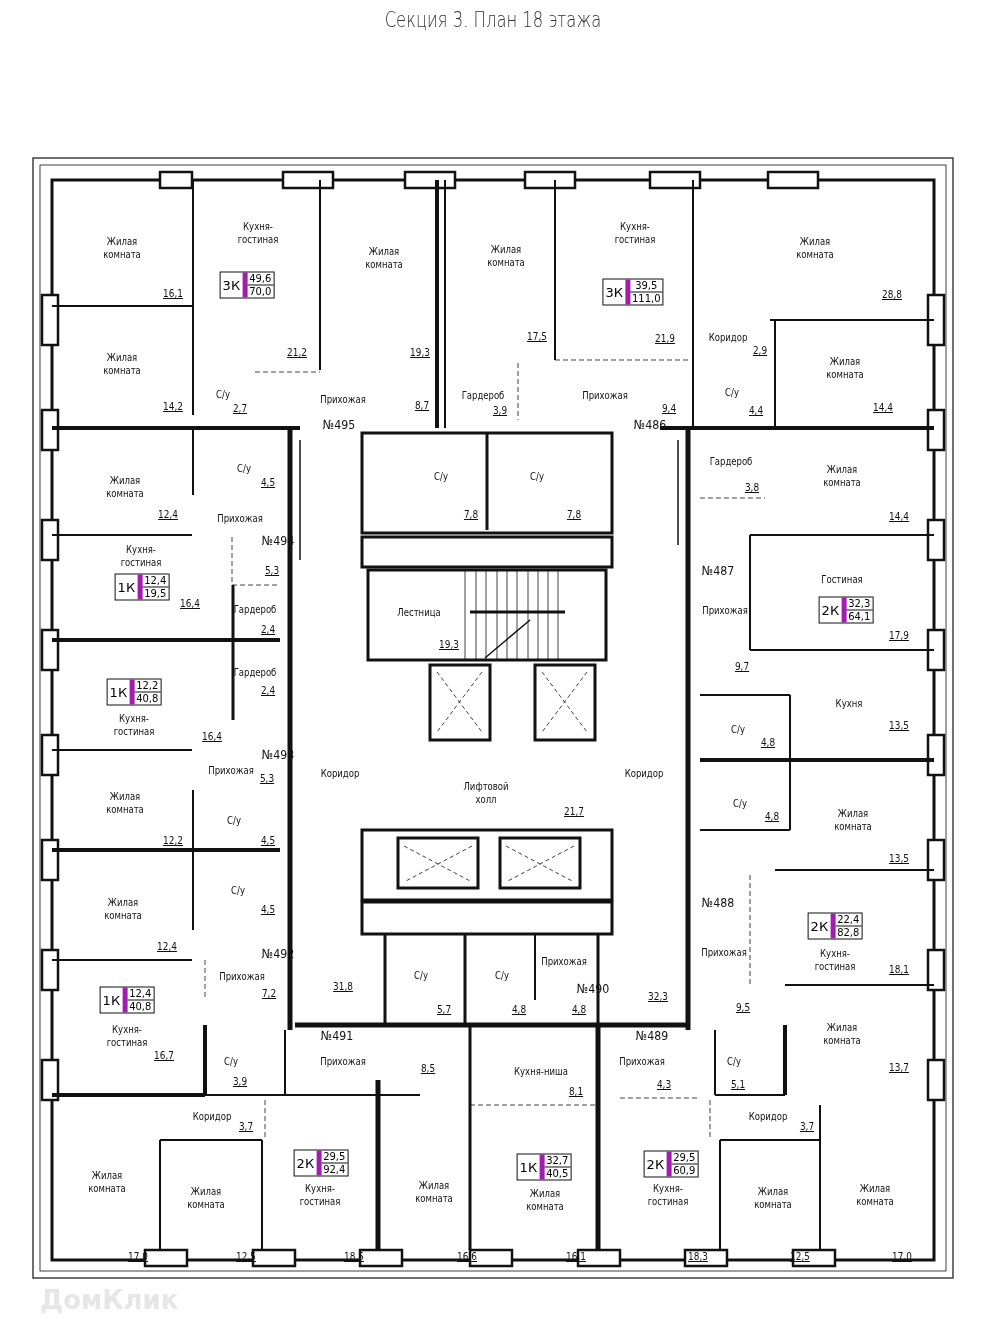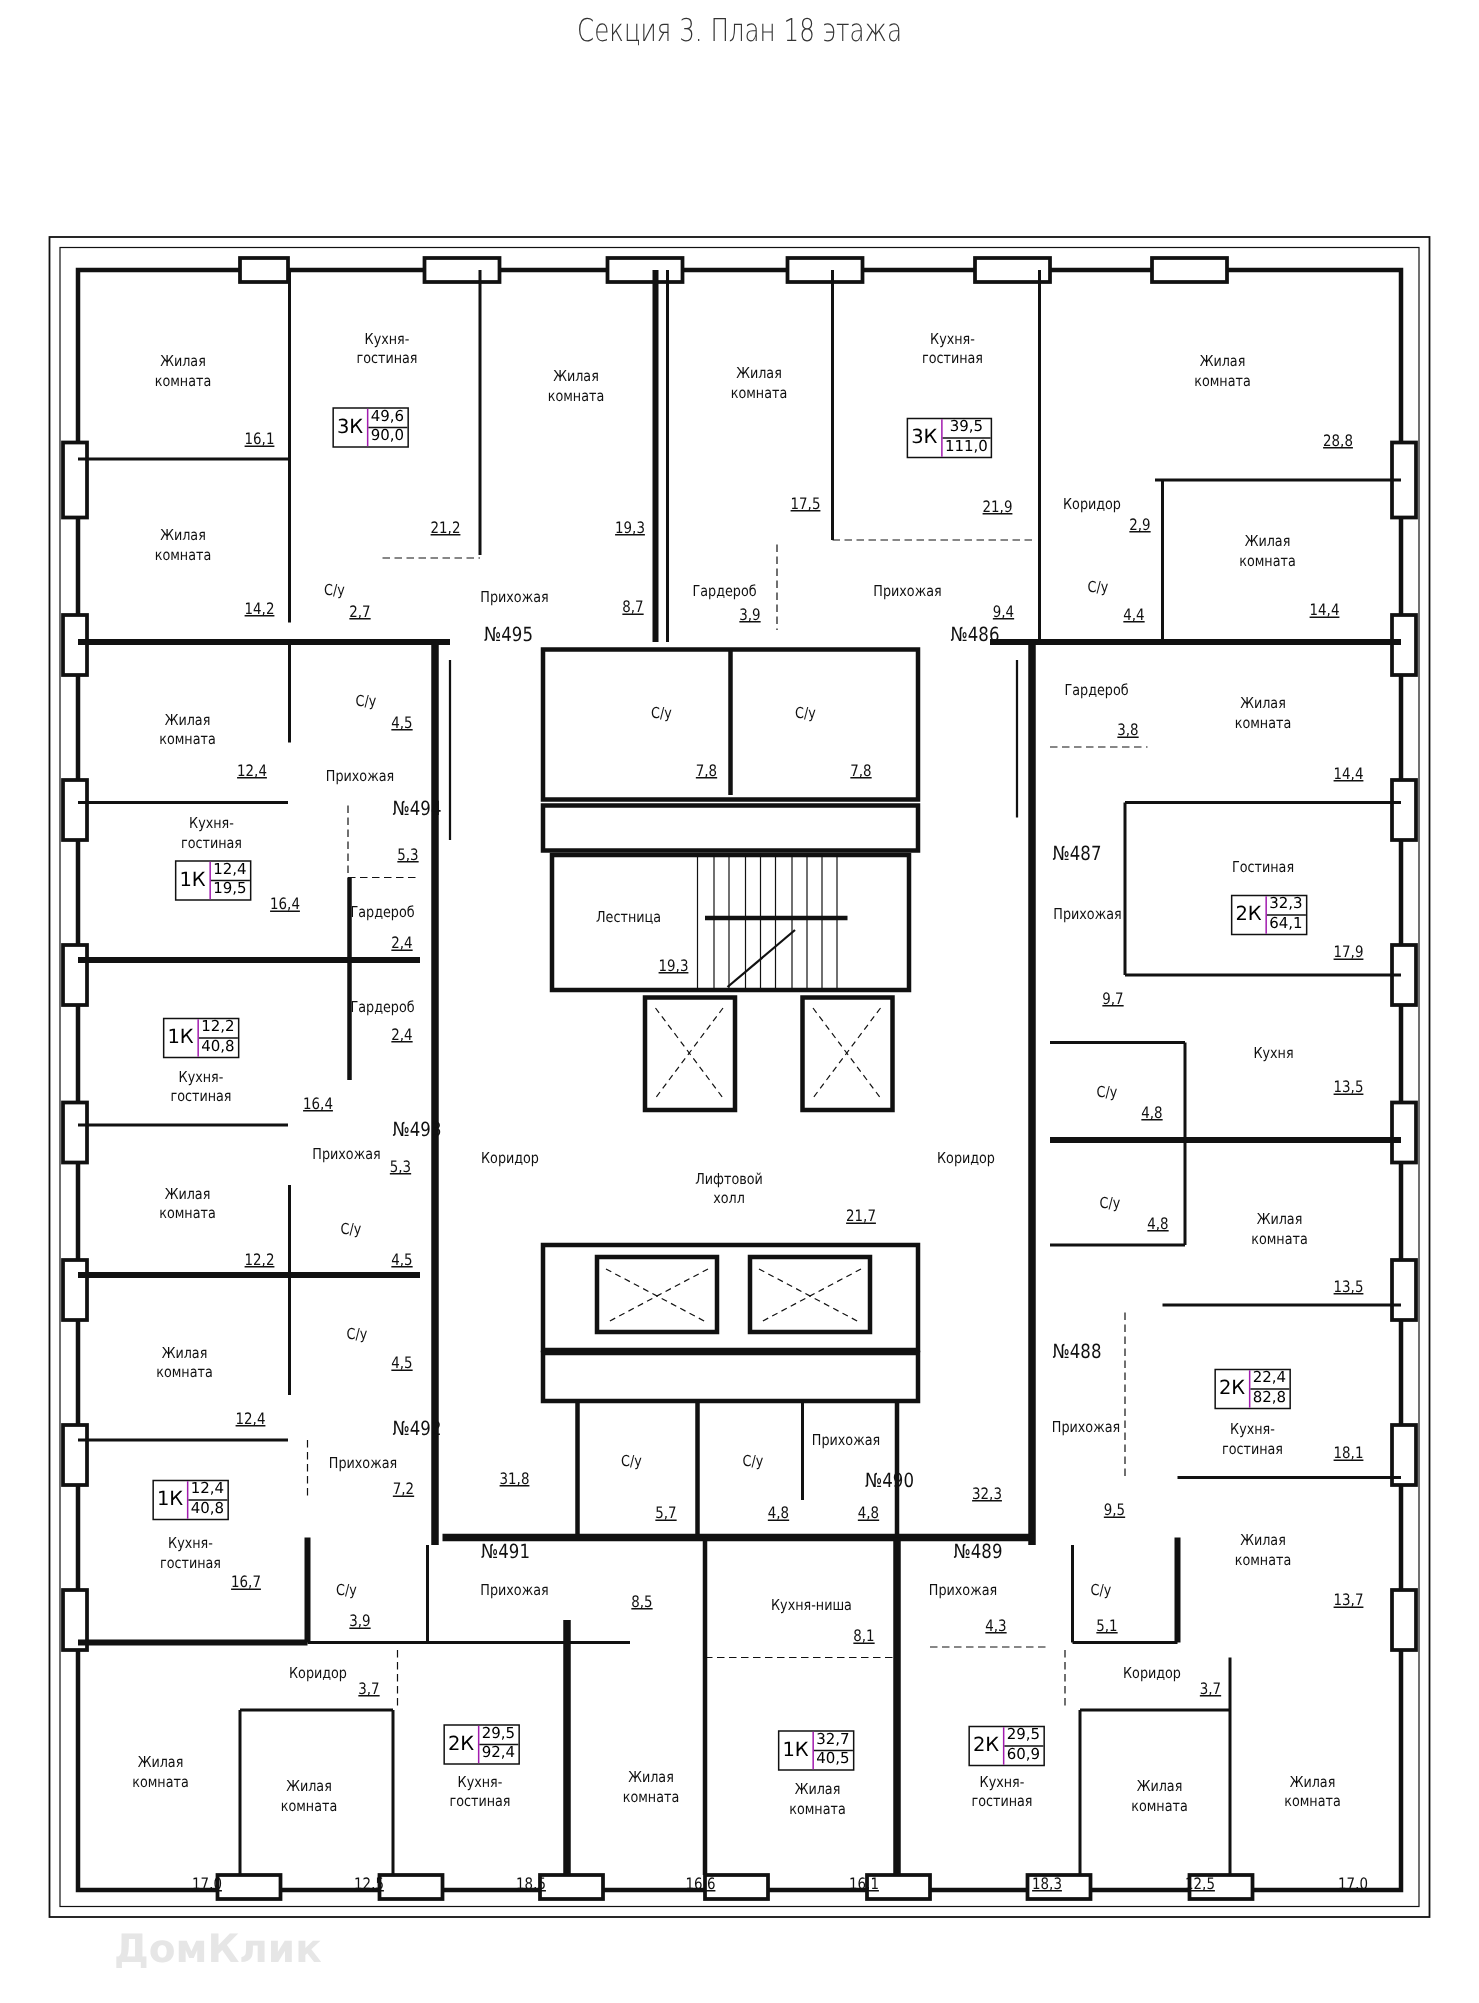--- a/index.html
+++ b/index.html
@@ -11,26 +11,26 @@
   svg.plan { position: absolute; left: 0; top: 0; }
   .lbl { position: absolute; font-family: "DejaVu Sans", sans-serif; font-size: 10px;
          color: #111; text-align: center; line-height: 13px; white-space: pre-line;
          transform: translate(-50%, -50%) scaleX(0.85); }
   .area { position: absolute; font-family: "DejaVu Sans", sans-serif; font-size: 10.5px;
           color: #111; text-decoration: underline; transform: translate(-50%, -50%) scaleX(0.85); }
   .num { position: absolute; font-family: "DejaVu Sans", sans-serif; font-size: 13px;
          color: #111; transform: translate(-50%, -50%) scaleX(0.85); }
   .badge { position: absolute; display: flex; border: 1px solid #111; background: #fff;
            font-family: "DejaVu Sans", sans-serif; transform: translate(-50%, -50%); }
-  .badge .k { font-size: 13px; padding: 0 2px; border-right: 1px solid #a21caf; display: flex; align-items: center; }
+  .badge .k { font-size: 13px; padding: 0 2px; border-right: 5px solid #a21caf; display: flex; align-items: center; }
   .badge .v { display: flex; flex-direction: column; font-size: 10px; line-height: 12px; }
   .badge .v span { padding: 0 2px; text-align: center; }
   .badge .v span:first-child { border-bottom: 1px solid #111; }
   .watermark { position: absolute; left: 40px; top: 1285px; font-size: 26px; font-weight: bold;
-               color: rgba(200,200,200,0.45); font-family: "DejaVu Sans", sans-serif; margin-left: 36px; }
+               color: rgba(200,200,200,0.45); font-family: "DejaVu Sans", sans-serif; }
 </style>
 </head>
 <body>
 
 <div class="title">Секция 3. План 18 этажа</div>
 
 <svg class="plan" width="986" height="1335" viewBox="0 0 986 1335">
   <g fill="none" stroke="#111">
 
     <rect x="33" y="158" width="920" height="1120" stroke-width="1.2"></rect>
@@ -187,21 +187,21 @@
     </g>
   </g>
 </svg>
 
 <div class="watermark">ДомКлик</div>
 
 <div class="badge" style="left:247px;top:285px">
     <span class="k">3К</span>
     <span class="v">
       <span>49,6</span>
-      <span>90,0</span>
+      <span>70,0</span>
     </span>
   </div>
 <div class="badge" style="left:633px;top:292px">
     <span class="k">3К</span>
     <span class="v">
       <span>39,5</span>
       <span>111,0</span>
     </span>
   </div>
 <div class="badge" style="left:142px;top:587px">

